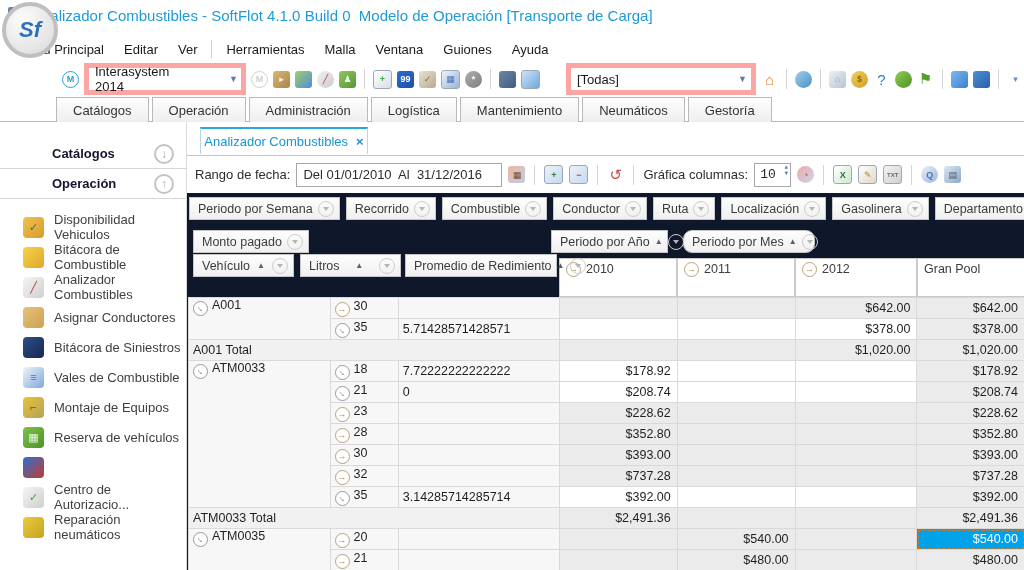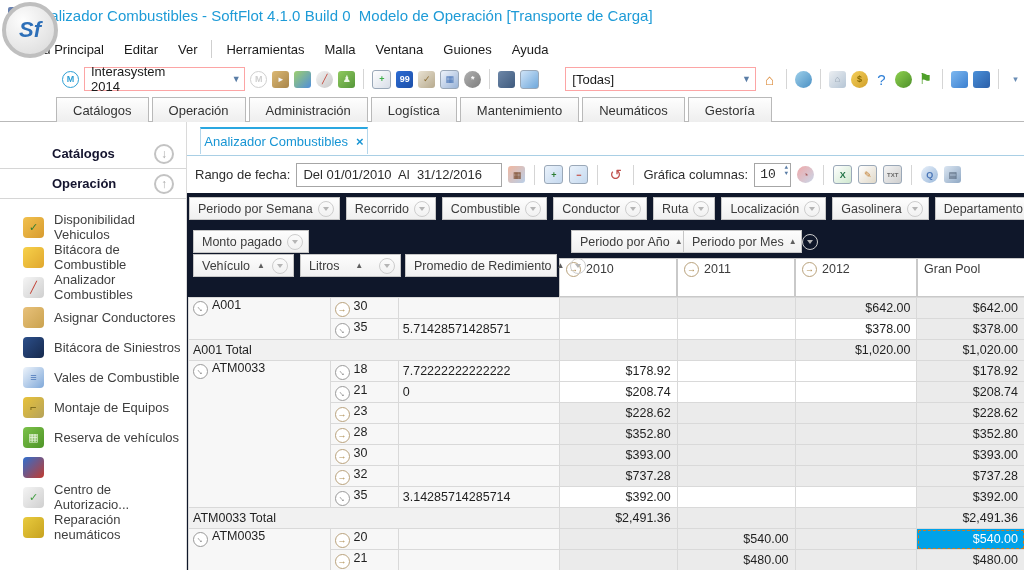--- a/index.html
+++ b/index.html
@@ -10,21 +10,21 @@
   #appicon{width:16px;height:16px;border-radius:2px;background:linear-gradient(135deg,#6f87b5,#2d4f86);color:#fff;font-size:10px;font-style:italic;font-weight:bold;display:inline-flex;align-items:center;justify-content:center;}
   #wtitle{margin-left:8px;font-size:15px;color:#1e9bd7;white-space:pre;}
   
   #menubar{position:absolute;top:36px;left:0;right:0;height:26px;display:flex;align-items:center;padding-left:8px;font-size:13px;color:#1a1a1a;}
   .menuitem{padding:4px 10px;cursor:default;}
   .msep{width:1px;height:18px;background:#cfcfcf;margin:0 4px;}
   
   #toolbar{position:absolute;top:62px;left:0;right:0;height:34px;display:flex;align-items:center;gap:5px;padding-left:62px;}
   #logo{position:absolute;left:2px;top:2px;width:56px;height:56px;border-radius:50%;background:radial-gradient(circle at 35% 30%,#fdfdfd,#d8d8d8);border:4px solid #bfbfbf;box-sizing:border-box;display:flex;align-items:center;justify-content:center;z-index:5;}
   #logo i{font-style:italic;font-weight:bold;font-size:22px;color:#2d6fb8;}
-  .combo{height:22px;border:1px solid #fca5a5;background:#fff;display:inline-flex;align-items:center;font-size:13px;color:#1a1a1a;padding-left:6px;position:relative;gap:35px;}
+  .combo{height:22px;border:5px solid #fca5a5;background:#fff;display:inline-flex;align-items:center;font-size:13px;color:#1a1a1a;padding-left:6px;position:relative;gap:35px;}
   .combo .arr{margin-left:auto;width:17px;text-align:center;color:#5a7da6;font-size:9px;}
   .tbi{width:17px;height:17px;border-radius:3px;display:inline-flex;align-items:center;justify-content:center;font-size:9px;font-weight:bold;flex:0 0 auto;}
   .tbi.ci{border-radius:50%;}
   .tbi.ring{border:1.5px solid currentColor;background:transparent!important;box-sizing:border-box;}
   .tbi.big{font-size:15px;font-weight:normal;}
   .tsep{width:1px;height:20px;background:#d5d5d5;margin:0 3px;flex:0 0 auto;}
   
   #ribbontabs{position:absolute;top:97px;left:56px;height:25px;display:flex;gap:3px;z-index:2;}
   .rtab{height:24px;padding:0 16px;border:1px solid #b9b9b9;border-bottom:none;background:linear-gradient(#fefefe,#eeeeee);display:flex;align-items:center;font-size:13px;color:#333;}
   #tabline{position:absolute;top:121px;left:0;right:0;height:1px;background:#b9b9b9;}
@@ -47,22 +47,22 @@
   .spinner{width:30px;height:22px;border:1px solid #a6a6a6;display:inline-flex;align-items:center;position:relative;padding-left:5px;font-size:13px;font-family:Liberation Mono, monospace;}
   .spinner .ud{position:absolute;right:2px;top:1px;display:flex;flex-direction:column;font-size:6px;line-height:6px;color:#5a7da6;}
   
   #pivot{position:absolute;left:0;right:0;top:71px;bottom:0;background:#0f172a;}
   #filterrow{position:absolute;left:2px;top:4px;display:flex;gap:6px;white-space:nowrap;}
   .chip{display:inline-flex;align-items:center;height:23px;border:1px solid #c6c6c6;background:linear-gradient(#fdfdfd,#f0f0f0);padding:0 5px 0 8px;font-size:12.5px;color:#3c3c3c;gap:5px;box-sizing:border-box;white-space:nowrap;}
   .funnel{width:14px;height:14px;border:1px solid #cdcdcd;border-radius:50%;display:inline-flex;align-items:center;justify-content:center;flex:0 0 auto;}
   .funnel::before{content:"";border-left:3px solid transparent;border-right:3px solid transparent;border-top:4px solid #b5b5b5;display:block;}
   .sortasc{font-size:8px;color:#5f5f5f;}
   #montochip{position:absolute;left:6px;top:37px;}
-  #yearchip{position:absolute;left:384px;top:37px;width:117px;}
-  #meschip{position:absolute;left:496px;top:37px;width:119px;}
+  #yearchip{position:absolute;left:364px;top:37px;width:117px;}
+  #meschip{position:absolute;left:496px;top:37px;width:132px;border-radius:9px;}
   #grid{position:absolute;left:1px;top:65px;width:837px;}
   #gridheader{position:relative;height:39px;}
   .hcell{position:absolute;top:0;height:39px;border:1px solid #c9c9c9;background:#fff;box-sizing:border-box;font-size:12.5px;color:#3c3c3c;padding:3px 6px;display:flex;align-items:flex-start;gap:5px;}
   .rowchip{position:absolute;bottom:20px;justify-content:space-between;}
   .exp{width:13px;height:13px;border-radius:50%;border:1px solid #b9a27c;color:#b08f53;font-size:9px;line-height:11px;display:inline-flex;align-items:center;justify-content:center;flex:0 0 auto;background:#fff;}
   .exp.open{border-color:#9a9a9a;color:#777;transform:none;}
   .exp.open b{display:inline-block;transform:rotate(45deg);font-weight:normal;}
   table#gridtable{border-collapse:collapse;table-layout:fixed;width:837px;font-size:12.5px;color:#1f1f1f;}
   #gridtable td{border:1px solid #d9d9d9;height:20px;padding:0 6px 0 4px;overflow:hidden;white-space:nowrap;box-sizing:content-box;}
   td.rowhead{background:#f7f7f7;text-align:left;}

